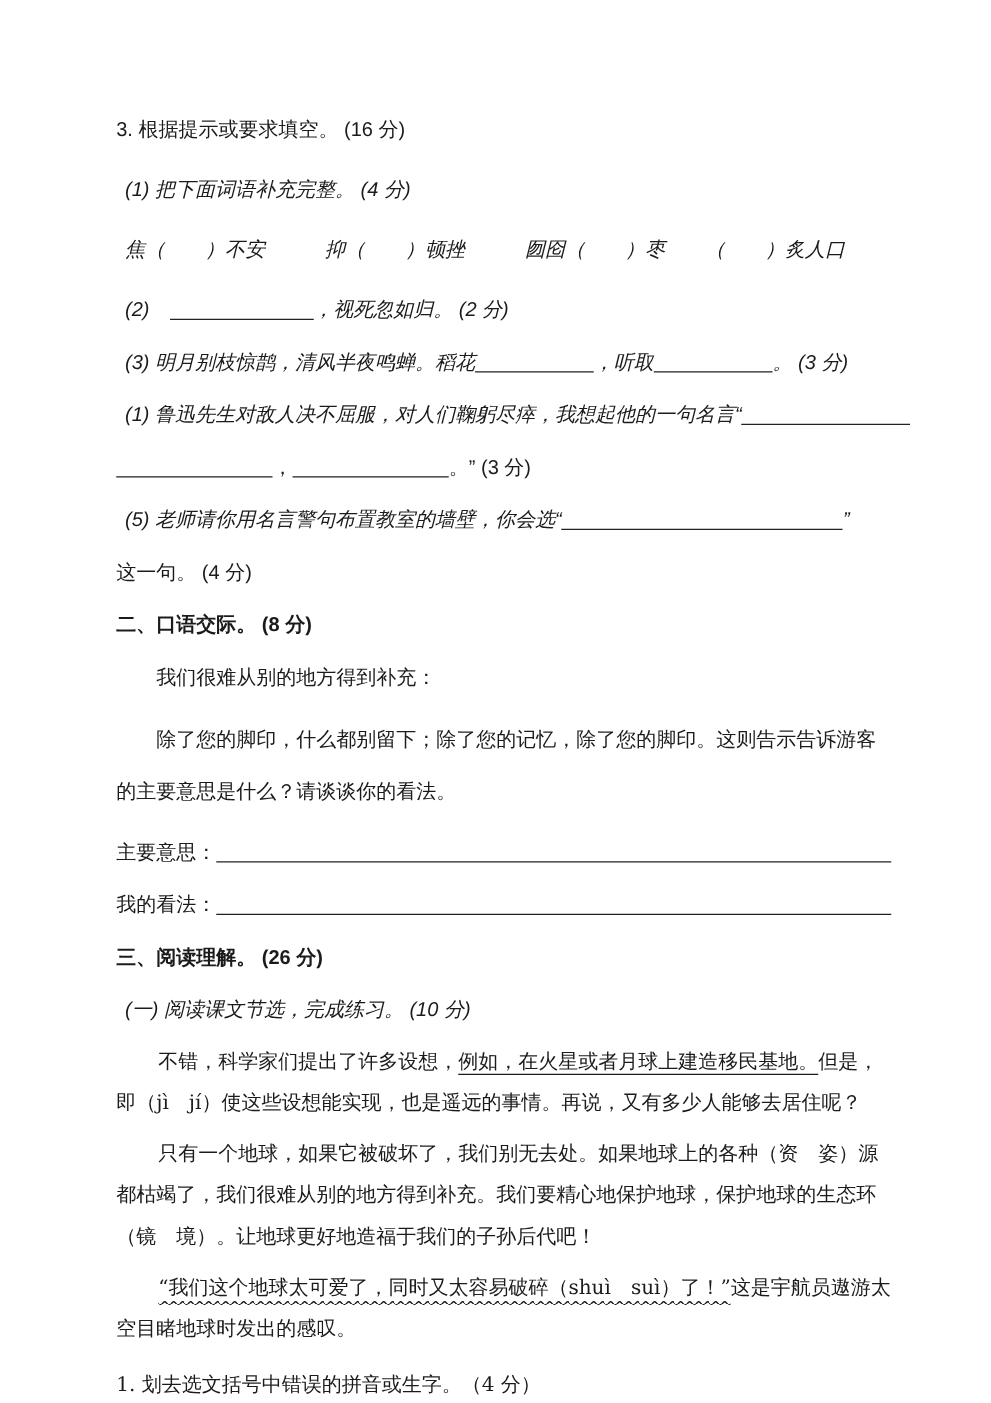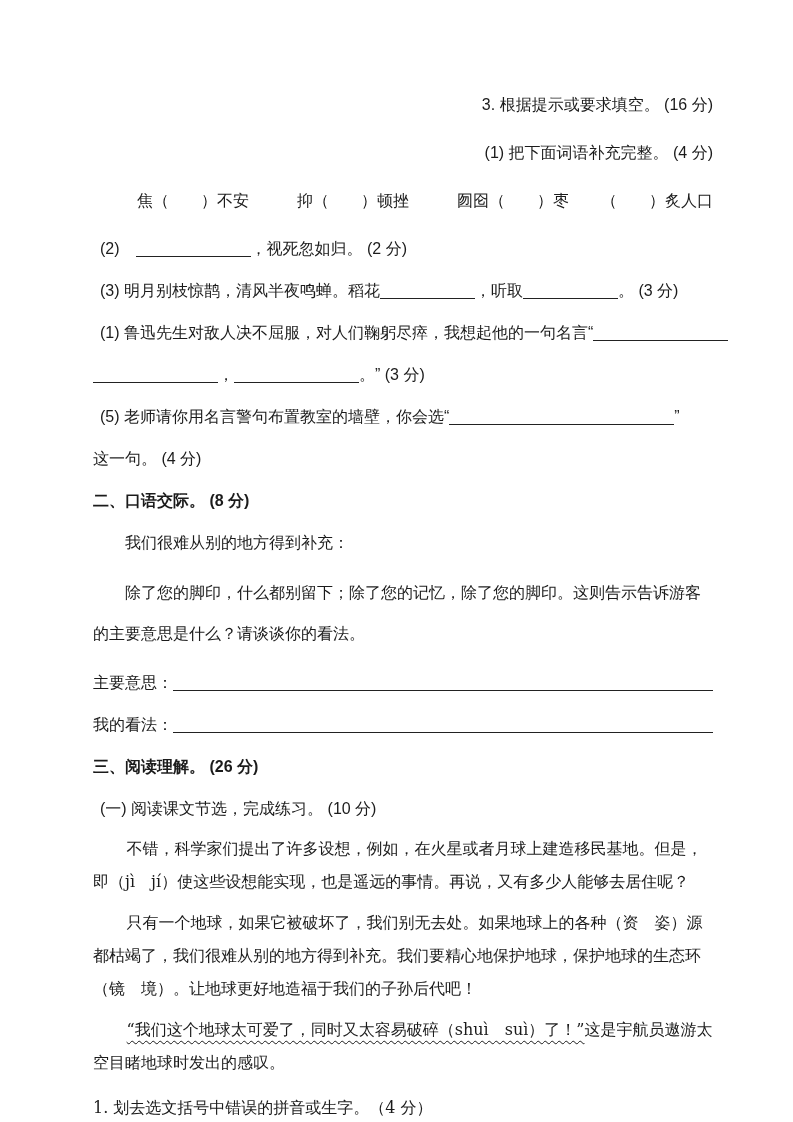--- a/index.html
+++ b/index.html
@@ -10,51 +10,52 @@
     background: #ffffff;
     color: #1b1b1b;
     padding: 92px 80px 0 93px;
     font-family: "Liberation Sans", sans-serif;
     font-size: 16px;
     overflow: hidden;
   }
   .qline { line-height: 26px; margin-bottom: 16px; white-space: nowrap; }
   .qline.wrap { white-space: normal; line-height: 41px; margin-bottom: 1px; }
   .bold { font-weight: 700; margin-top: 12px; }
-  .ind-item { padding-left: 7px; }
+  .ind-item { padding-left: 7px; font-style: italic; }
   .ind-2em { text-indent: 2em; }
   .blank {
     display: inline-block;
     height: 2px;
     border-bottom: 1px solid #222;
     vertical-align: -3px;
   }
   .w95  { width: 95px; }
   .w115 { width: 115px; }
   .w125 { width: 125px; }
   .w135 { width: 135px; }
   .w225 { width: 225px; }
   .w540 { width: 540px; }
   .passage {
     font-family: "DejaVu Serif", serif;
     line-height: 33px;
     margin: 0 0 8px 0;
     text-indent: 2.1em;
   }
   .uline {
+    text-decoration: underline;
     text-decoration-thickness: 1px;
     text-underline-offset: 5px;
   }
   .wavy {
     text-decoration: underline;
     text-decoration-style: wavy;
     text-decoration-thickness: 1px;
     text-underline-offset: 5px;
   }
-  .gap-lg { margin-bottom: 22px; text-align: right; }
+  .gap-lg { margin-bottom: 22px; }
   .serifline { font-family: "DejaVu Serif", serif; }
 </style>
 </head>
 <body>
 
 <div class="page">
 
   <div class="qline gap-lg">3. 根据提示或要求填空。 (16 分)</div>
 
   <div class="qline ind-item gap-lg">(1) 把下面词语补充完整。 (4 分)</div>

